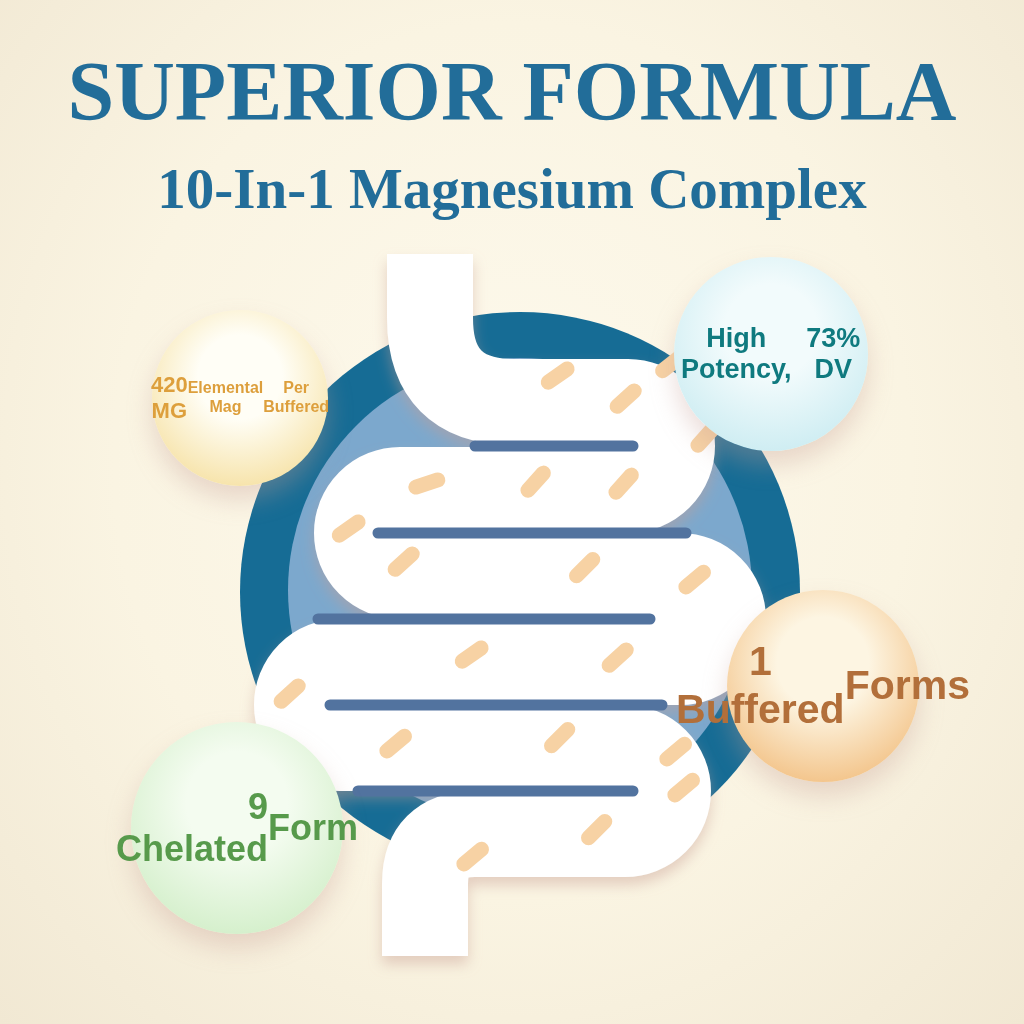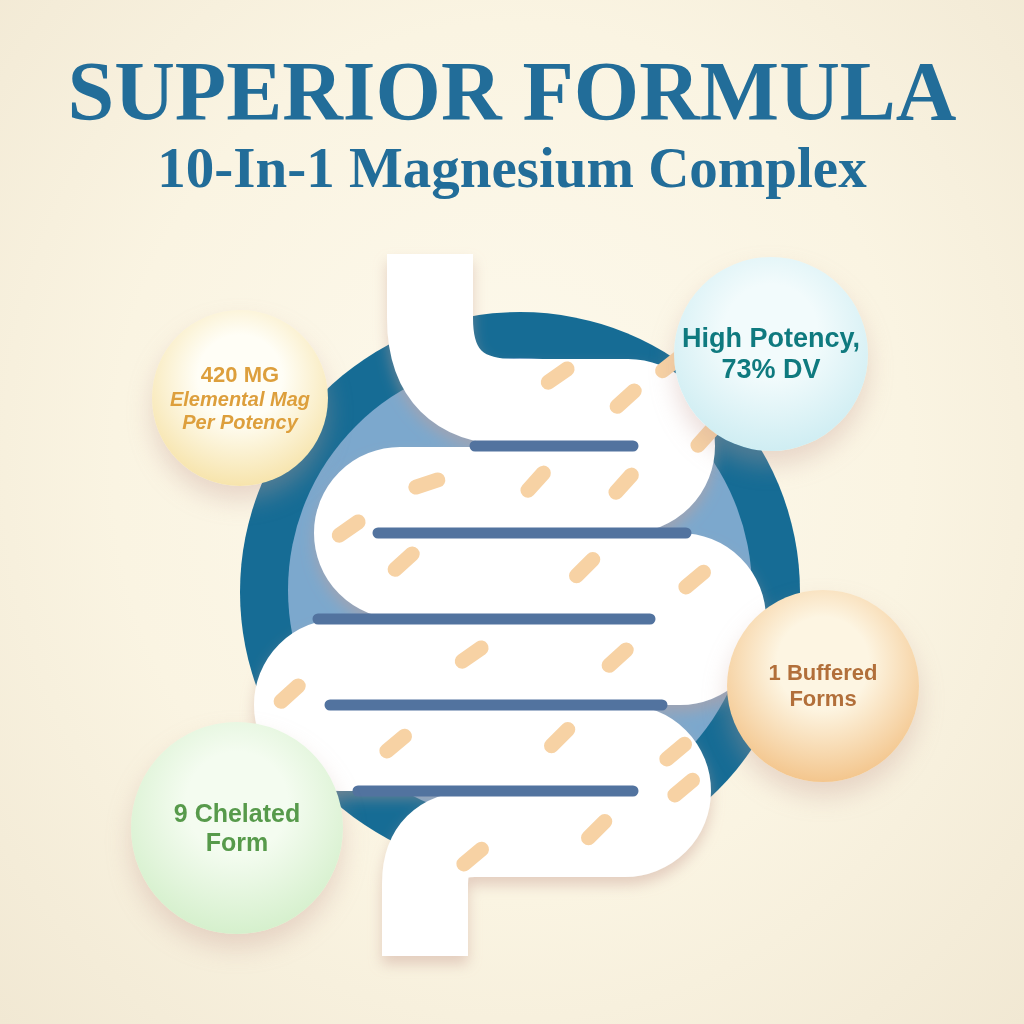--- a/index.html
+++ b/index.html
@@ -7,53 +7,53 @@
     position:relative;width:1024px;height:1024px;overflow:hidden;
     background:radial-gradient(ellipse at 50% 45%, var(--bg_center) 0%, var(--bg_mid) 55%, var(--bg_edge) 100%);
     font-family:"Liberation Sans", sans-serif;
   }
   .title{
     position:absolute;top:50px;left:0;width:100%;text-align:center;
     font-family:"Liberation Serif", serif;font-weight:bold;font-size:84px;line-height:1;
     color:var(--title);letter-spacing:0px;white-space:nowrap;
   }
   .subtitle{
-    position:absolute;top:139px;left:0;width:100%;text-align:center;
+    position:absolute;top:160px;left:0;width:100%;text-align:center;
     font-family:"Liberation Serif", serif;font-weight:bold;font-size:57px;line-height:1;
     color:var(--title);white-space:nowrap;
   }
   .gut-svg{position:absolute;left:0;top:0;width:1024px;height:1024px;}
   .badge{
     position:absolute;border-radius:50%;
-    display:flex;flex-direction:column;align-items:center;justify-content:center;
+    display:flex;flex-direction:row;align-items:center;justify-content:center;
     text-align:center;font-weight:bold;line-height:1.16;
     box-shadow:0 14px 24px rgba(199,157,148,0.35);
   }
   .badge-yellow{
     left:152px;top:310px;width:176px;height:176px;
     background:radial-gradient(circle at 50% 38%, var(--y_center) 30%, var(--y_rim) 100%);
     color:var(--y_text);
   }
   .badge-cyan{
     left:674px;top:257px;width:194px;height:194px;
     background:radial-gradient(circle at 50% 38%, var(--c_center) 30%, var(--c_rim) 100%);
     color:var(--c_text);font-size:27px;
   }
   .badge-orange{
     left:727px;top:590px;width:192px;height:192px;
     background:radial-gradient(circle at 50% 38%, var(--o_center) 30%, var(--o_rim) 100%);
-    color:var(--o_text);font-size:22px;
+    color:var(--o_text);font-size:41px;
   }
   .badge-green{
     left:131px;top:722px;width:212px;height:212px;
     background:radial-gradient(circle at 50% 38%, var(--g_center) 30%, var(--g_rim) 100%);
-    color:var(--g_text);font-size:25px;
+    color:var(--g_text);font-size:36px;text-align:right;
   }
   .b-big{font-size:22px;}
-  .b-small{font-size:20px;font-style:italic;}
+  .b-small{font-size:16px;}
 </style>
 </head>
 <body>
 
 <div class="canvas">
 
   <div class="title">SUPERIOR FORMULA</div>
   <div class="subtitle">10-In-1 Magnesium Complex</div>
 
   <svg class="gut-svg" viewBox="0 0 1024 1024">
@@ -96,21 +96,21 @@
       <rect x="657" y="744" width="38" height="15" rx="7.5" transform="rotate(-40 676 752)"></rect>
       <rect x="454" y="849" width="38" height="15" rx="7.5" transform="rotate(-40 473 857)"></rect>
       <rect x="578" y="822" width="38" height="15" rx="7.5" transform="rotate(-45 597 830)"></rect>
       <rect x="665" y="780" width="38" height="15" rx="7.5" transform="rotate(-40 684 788)"></rect>
     </g>
   </svg>
 
   <div class="badge badge-yellow">
     <div class="b-big">420 MG</div>
     <div class="b-small">Elemental Mag</div>
-    <div class="b-small">Per Potency</div>
+    <div class="b-small">Per Buffered</div>
   </div>
 
   <div class="badge badge-cyan">
     <div>High Potency,</div>
     <div>73% DV</div>
   </div>
 
   <div class="badge badge-orange">
     <div>1 Buffered</div>
     <div>Forms</div>

